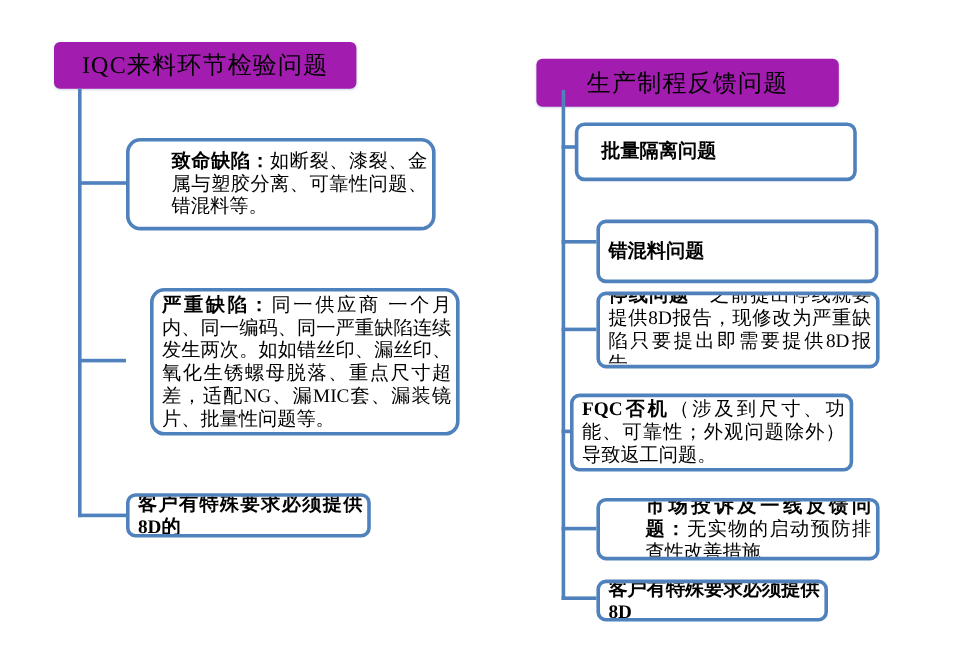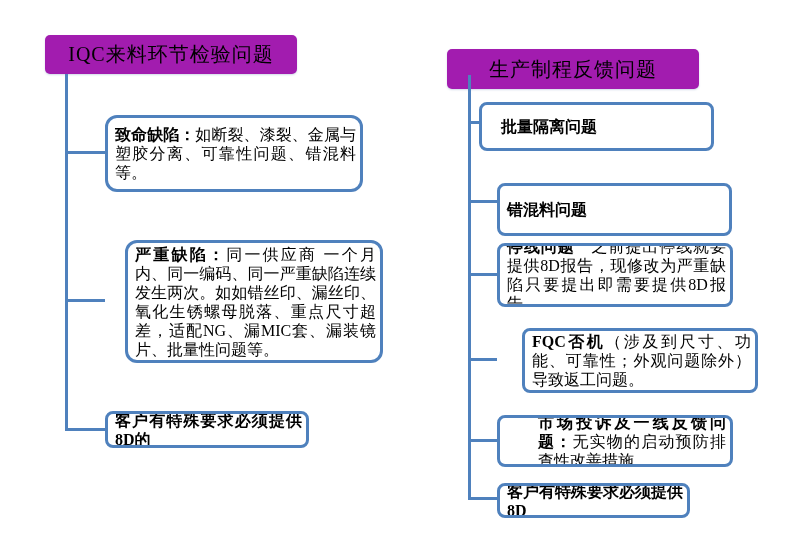--- a/index.html
+++ b/index.html
@@ -56,21 +56,21 @@
   <section>
     <div class="root-node" style="left:45px; top:35px; width:252px; height:39px;">
       <span>IQC来料环节检验问题</span>
     </div>
 
     <div class="trunk" style="left:65px; top:74px; width:3px; height:357px;"></div>
     <div class="stub" style="left:65px; top:151px; width:40px; height:3px;"></div>
     <div class="stub" style="left:65px; top:299px; width:40px; height:3px;"></div>
     <div class="stub" style="left:65px; top:428px; width:40px; height:3px;"></div>
 
-    <div class="node" style="left:105px; top:115px; width:258px; height:77px; border-radius:12px;">
+    <div class="node" style="left:105px; top:115px; width:258px; height:77px; border-radius:12px;padding-left:28px;">
       <p class="node-text"><b>致命缺陷：</b><span>如断裂、漆裂、金属与塑胶分离、可靠性问题、错混料等。</span></p>
     </div>
 
     <div class="node" style="left:105px; top:240px; width:258px; height:123px; border-radius:12px;margin-left:20px;">
       <p class="node-text"><b>严重缺陷：</b><span>同一供应商 一个月内、同一编码、同一严重缺陷连续发生两次。如如错丝印、漏丝印、氧化生锈螺母脱落、重点尺寸超差，适配NG、漏MIC套、漏装镜片、批量性问题等。</span></p>
     </div>
 
     <div class="node sq" style="left:105px; top:411px; width:204px; height:37px;">
       <p class="node-text"><b>客户有特殊要求必须提供8D的</b><span></span></p>
     </div>
@@ -94,21 +94,21 @@
     </div>
 
     <div class="node sq" style="left:497px; top:183px; width:235px; height:53px;">
       <p class="node-text"><b>错混料问题</b><span></span></p>
     </div>
 
     <div class="node sq" style="left:497px; top:243px; width:236px; height:64px;">
       <p class="node-text"><b>停线问题</b><span>　之前提出停线就要提供8D报告，现修改为严重缺陷只要提出即需要提供8D报告。</span></p>
     </div>
 
-    <div class="node sq" style="left:522px; top:328px; width:236px; height:65px;">
+    <div class="node sq" style="left:475px; top:328px; width:236px; height:65px;">
       <p class="node-text"><b>FQC否机</b><span>（涉及到尺寸、功能、可靠性；外观问题除外）导致返工问题。</span></p>
     </div>
 
     <div class="node sq" style="left:497px; top:415px; width:236px; height:52px;padding-left:31px;">
       <p class="node-text"><b>市场投诉及一线反馈问题：</b><span>无实物的启动预防排查性改善措施</span></p>
     </div>
 
     <div class="node sq" style="left:497px; top:483px; width:193px; height:35px;">
       <p class="node-text"><b>客户有特殊要求必须提供8D</b><span></span></p>
     </div>

